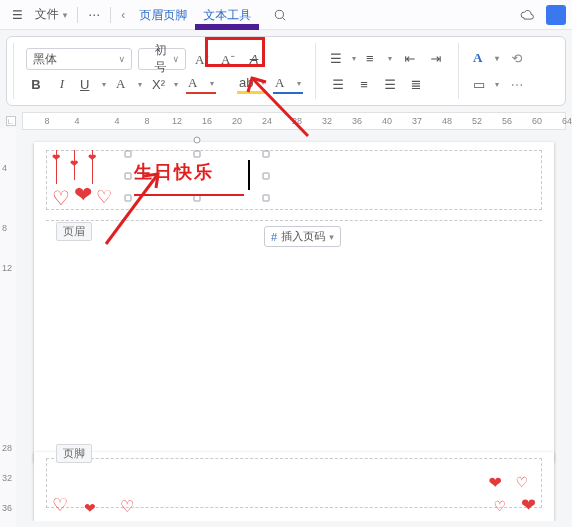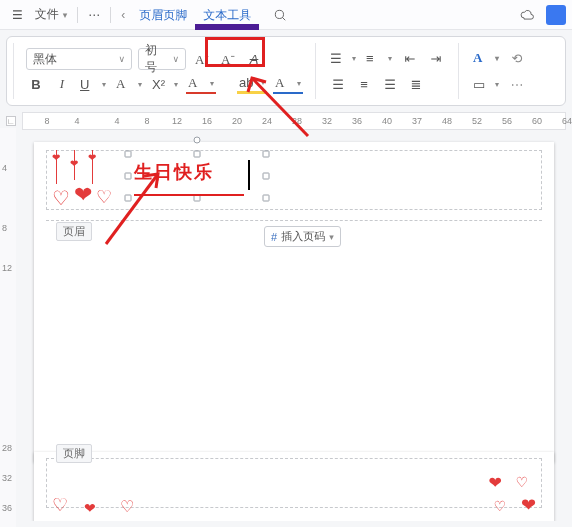--- a/index.html
+++ b/index.html
@@ -88,21 +88,21 @@
     <svg class="icon" viewBox="0 0 24 24">
         <path d="M7 17a5 5 0 1 1 .9-9.9A6 6 0 0 1 19 11a4 4 0 0 1 0 8H7z"></path>
       </svg>
   </div>
   <div class="blue-sq"></div>
 </div>
 
 <div class="ribbon">
   <div class="rb-sep"></div>
 
-  <div class="rb-col" style="align-items:flex-start;gap:4px;">
+  <div class="rb-col" style="align-items:flex-start;gap:4px;text-align:right;">
     <div class="row">
       <div class="combo font">
         <span>黑体</span>
           <span class="stub" style="font-size:9px">∨</span>
       </div>
       <div class="combo size">
         <span>初号</span>
           <span class="stub" style="font-size:9px">∨</span>
       </div>
       <div class="ico" style="font-family:serif">A⁺</div>

